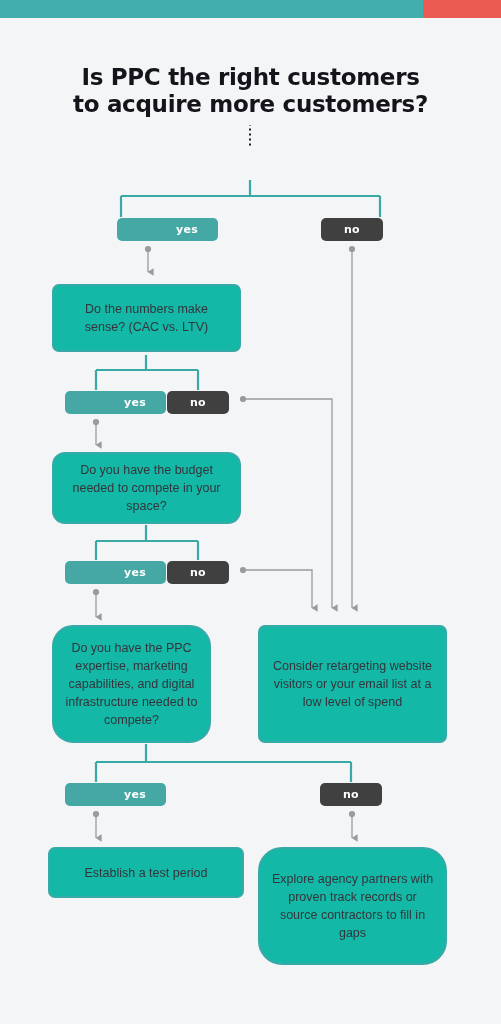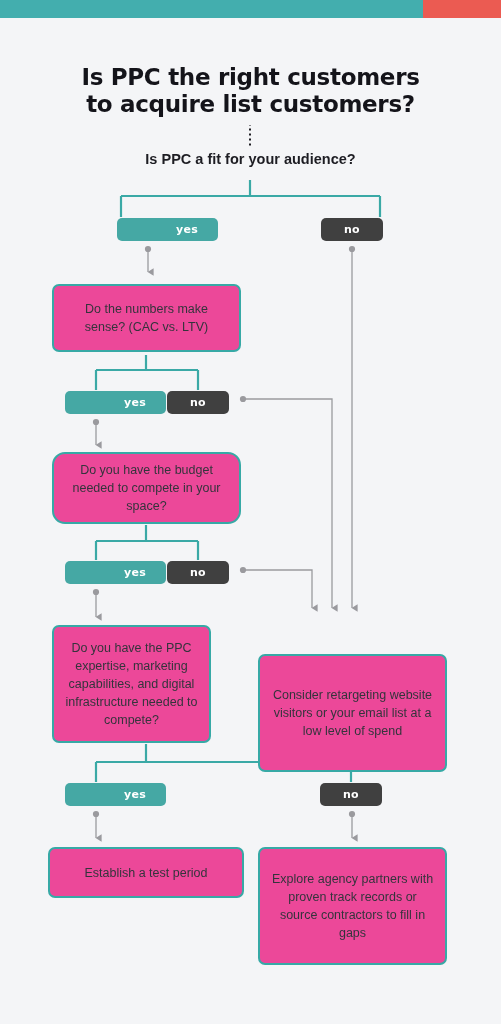--- a/index.html
+++ b/index.html
@@ -92,21 +92,21 @@
     justify-content: center;
     letter-spacing: 0.2px;
     font-family: "DejaVu Sans", sans-serif;
   }
   .pill.yes { background: #45a8a4; padding-left: 39px; }
   .pill.no  { background: #404040; }
 
   
   .box {
     position: absolute;
-    background: #ec4899;
+    background: #14b8a6;
     border: 2px solid #37a9a6;
     border-radius: 7px;
     display: flex;
     align-items: center;
     justify-content: center;
     text-align: center;
     color: #34343c;
     font-size: 12.5px;
     line-height: 18px;
     padding: 4px 10px;
@@ -118,26 +118,25 @@
 
 <div id="stage">
 
   <div class="topbar">
     <div class="topbar-teal"></div>
     <div class="topbar-red"></div>
   </div>
 
   <div class="title">
     <span>Is PPC the right customers</span>
-    <span class="l2">to acquire list customers?</span>
+    <span class="l2">to acquire more customers?</span>
   </div>
 
   <div class="dotted"></div>
 
-  <div class="subq">Is PPC a fit for your audience?</div>
 
   <svg class="wires" viewBox="0 0 501 1024">
     <defs>
       <marker id="arrowGray" markerWidth="9" markerHeight="9" refX="4.3" refY="7.2" orient="auto" markerUnits="userSpaceOnUse">
         <path d="M0.6,1.6 L4.3,7.6 L8,1.6 Z" fill="#9a9a9e"></path>
       </marker>
     </defs>
 
     <g stroke="#3aa9a6" stroke-width="2.2" fill="none">
       <path d="M250,180 L250,196"></path>
@@ -205,21 +204,21 @@
   <div class="pill yes" style="left:65px; top:561px;">yes</div>
   <div class="pill no" style="left:167px; top:561px;">no</div>
 
   <div class="pill yes" style="left:65px; top:783px;">yes</div>
   <div class="pill no" style="left:320px; top:783px;">no</div>
 
   <div class="box" style="left:52px; top:284px; width:189px; height:68px;">Do the numbers make sense? (CAC vs. LTV)</div>
 
   <div class="box" style="left:52px; top:452px; width:189px; height:72px;border-radius:13px;">Do you have the budget needed to compete in your space?</div>
 
-  <div class="box" style="left:52px; top:625px; width:159px; height:118px;">Do you have the PPC expertise, marketing capabilities, and digital infrastructure needed to compete?</div>
-
-  <div class="box" style="left:258px; top:654px; width:189px; height:118px;">Consider retargeting website visitors or your email list at a low level of spend</div>
+  <div class="box" style="left:52px; top:625px; width:159px; height:118px;border-radius:21px;">Do you have the PPC expertise, marketing capabilities, and digital infrastructure needed to compete?</div>
+
+  <div class="box" style="left:258px; top:625px; width:189px; height:118px;">Consider retargeting website visitors or your email list at a low level of spend</div>
 
   <div class="box" style="left:48px; top:847px; width:196px; height:51px;text-align:right;">Establish a test period</div>
 
-  <div class="box" style="left:258px; top:847px; width:189px; height:118px;">Explore agency partners with proven track records or source contractors to fill in gaps</div>
+  <div class="box" style="left:258px; top:847px; width:189px; height:118px;border-radius:24px;">Explore agency partners with proven track records or source contractors to fill in gaps</div>
 
 </div>
 
 </body></html>

